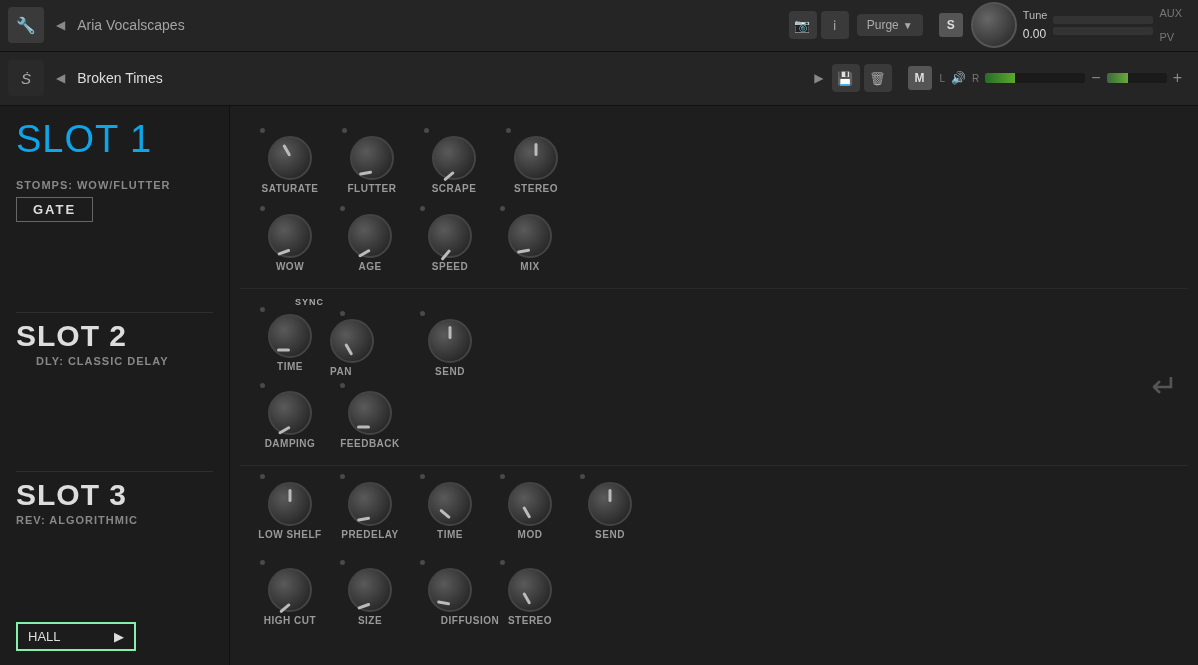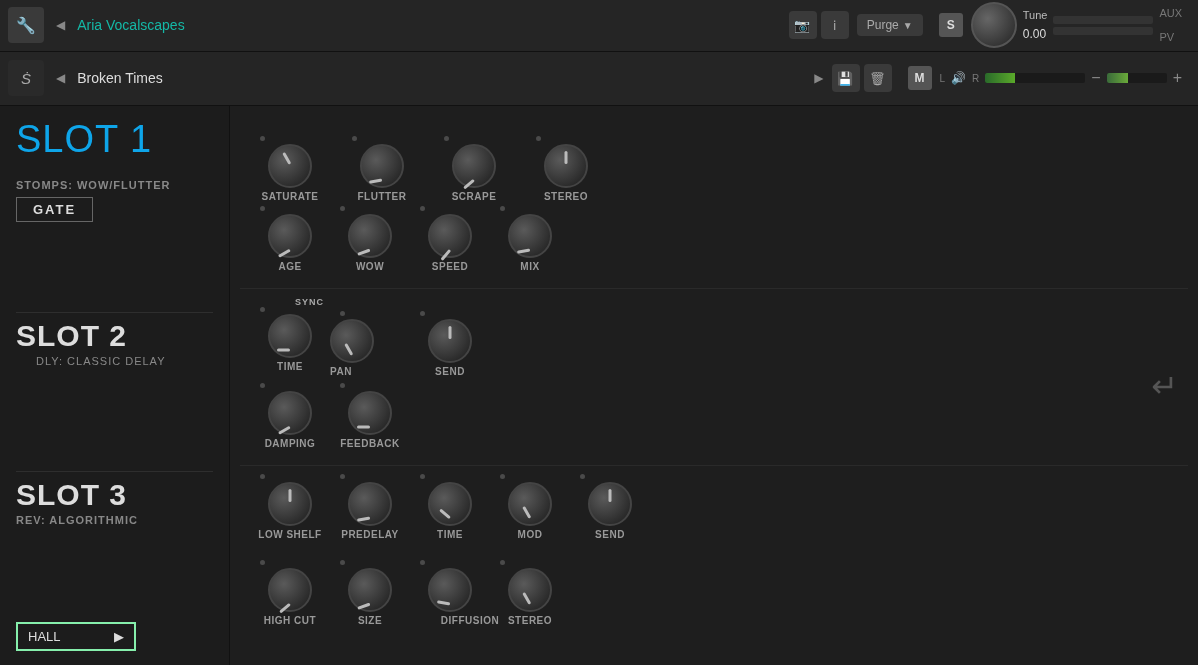--- a/index.html
+++ b/index.html
@@ -13,21 +13,21 @@
     }
   </style>
 </head>
 <body>
 
 <div style="position:relative; width:1198px; height:106px; background:#252525; border-bottom:1px solid #111; display:flex; flex-direction:column;">
 
   <div style="display:flex; align-items:center; height:52px; padding:0 8px; border-bottom:1px solid #111;">
     <div style="width:36px;height:36px;background:#3a3a3a;border-radius:4px;display:flex;align-items:center;justify-content:center;color:#999;font-size:16px;margin-right:8px;cursor:pointer;">🔧</div>
     <div style="color:#888;font-size:12px;cursor:pointer;padding:4px;">◀</div>
-    <span style="font-size:14px;color:#14b8a6;flex:1;padding:0 8px;">Aria Vocalscapes</span>
+    <span style="font-size:14px;color:#a3a3a3;flex:1;padding:0 8px;">Aria Vocalscapes</span>
     <div style="width:28px;height:28px;background:#3a3a3a;border-radius:4px;display:flex;align-items:center;justify-content:center;color:#aaa;font-size:13px;margin-left:4px;cursor:pointer;">📷</div>
     <div style="width:28px;height:28px;background:#3a3a3a;border-radius:4px;display:flex;align-items:center;justify-content:center;color:#aaa;font-size:13px;margin-left:4px;cursor:pointer;">ℹ</div>
     <div style="background:#3a3a3a;border-radius:4px;padding:4px 10px;color:#aaa;font-size:12px;display:flex;align-items:center;gap:4px;cursor:pointer;margin-left:8px;">
         <span>Purge</span>
         <span style="font-size:10px;">▼</span>
       </div>
 
     <div style="width:24px;height:24px;background:#555;border-radius:3px;display:flex;align-items:center;justify-content:center;color:#ddd;font-size:12px;font-weight:bold;cursor:pointer;margin-left:16px;">
         <span>S</span>
       </div>
@@ -83,38 +83,38 @@
 
     <div>
       <div style="font-size:38px;font-weight:normal;color:#0ea5e9;letter-spacing:1px;line-height:1;">SLOT 1</div>
       <div style="font-size:11px;color:#888;font-weight:bold;letter-spacing:1px;margin:21px 0 6px 0;">STOMPS: WOW/FLUTTER</div>
       <div style="border:1px solid #666;background:transparent;color:#ddd;font-size:13px;font-weight:bold;padding:4px 16px;cursor:pointer;letter-spacing:2px;display:inline-block;"><span>GATE</span></div>
     </div>
     <div style="height:1px;background:#2e2e2e;margin:90px 0 8px 0;"></div>
 
     <div>
       <div style="font-size:30px;font-weight:bold;color:#ddd;letter-spacing:1px;line-height:1;">SLOT 2</div>
-      <div style="font-size:11px;color:#888;font-weight:normal;letter-spacing:1px;margin:4px 0 6px 0;padding-left:20px;">DLY: CLASSIC DELAY</div>
+      <div style="font-size:11px;color:#888;font-weight:bold;letter-spacing:1px;margin:4px 0 6px 0;padding-left:20px;">DLY: CLASSIC DELAY</div>
     </div>
     <div style="height:1px;background:#2e2e2e;margin:98px 0 8px 0;"></div>
 
     <div>
       <div style="font-size:30px;font-weight:bold;color:#ddd;letter-spacing:1px;line-height:1;">SLOT 3</div>
       <div style="font-size:11px;color:#888;font-weight:bold;letter-spacing:1px;margin:4px 0 6px 0;">REV: ALGORITHMIC</div>
     </div>
     <div style="flex:1;"></div>
     <div style="border:2px solid #86efac;background:transparent;color:#ddd;font-size:13px;padding:5px 10px;cursor:pointer;display:flex;align-items:center;justify-content:space-between;width:120px;">
       <span>HALL</span>
       <span>▶</span>
     </div>
   </div>
 
   <div style="flex:1; padding:8px 10px; display:flex; flex-direction:column; gap:0; position:relative;">
 
-    <div style="display:flex; align-items:flex-end; gap:12px; padding:6px 0 0 10px; height:88px;">
+    <div style="display:flex; align-items:center; gap:2px; padding:6px 0 0 10px; height:88px;">
 
       <div style="display:flex;flex-direction:column;align-items:center;width:80px;">
         <div style="width:5px;height:5px;border-radius:50%;background:#4a4a4a;margin-bottom:3px;align-self:flex-start;margin-left:10px;"></div>
         <div style="width:44px;height:44px;border-radius:50%;background:radial-gradient(circle at 35% 35%,#5a5a5a,#1a1a1a);border:2px solid #444;position:relative;cursor:pointer;">
           <div style="position:absolute;width:3px;height:13px;background:#bbb;border-radius:2px;top:5px;left:50%;transform:translateX(-50%) rotate(-30deg);transform-origin:bottom center;"></div>
         </div>
         <span style="font-size:10px;color:#999;font-weight:bold;letter-spacing:0.5px;margin-top:3px;">SATURATE</span>
       </div>
 
       <div style="display:flex;flex-direction:column;align-items:center;width:80px;">
@@ -140,31 +140,31 @@
         </div>
         <span style="font-size:10px;color:#999;font-weight:bold;letter-spacing:0.5px;margin-top:3px;">STEREO</span>
       </div>
     </div>
 
     <div style="display:flex; align-items:flex-start; gap:0; padding:4px 0 0 10px; height:82px;">
 
       <div style="display:flex;flex-direction:column;align-items:center;width:80px;">
         <div style="width:5px;height:5px;border-radius:50%;background:#4a4a4a;margin-bottom:3px;align-self:flex-start;margin-left:10px;"></div>
         <div style="width:44px;height:44px;border-radius:50%;background:radial-gradient(circle at 35% 35%,#5a5a5a,#1a1a1a);border:2px solid #444;position:relative;cursor:pointer;">
+          <div style="position:absolute;width:3px;height:13px;background:#bbb;border-radius:2px;bottom:6px;left:50%;transform:translateX(-50%) rotate(-110deg);transform-origin:bottom center;"></div>
+        </div>
+        <span style="font-size:10px;color:#999;font-weight:bold;letter-spacing:0.5px;margin-top:3px;">WOW</span>
+      </div>
+
+      <div style="display:flex;flex-direction:column;align-items:center;width:80px;">
+        <div style="width:5px;height:5px;border-radius:50%;background:#4a4a4a;margin-bottom:3px;align-self:flex-start;margin-left:10px;"></div>
+        <div style="width:44px;height:44px;border-radius:50%;background:radial-gradient(circle at 35% 35%,#5a5a5a,#1a1a1a);border:2px solid #444;position:relative;cursor:pointer;">
           <div style="position:absolute;width:3px;height:13px;background:#bbb;border-radius:2px;bottom:6px;left:50%;transform:translateX(-50%) rotate(-120deg);transform-origin:bottom center;"></div>
         </div>
         <span style="font-size:10px;color:#999;font-weight:bold;letter-spacing:0.5px;margin-top:3px;">AGE</span>
-      </div>
-
-      <div style="display:flex;flex-direction:column;align-items:center;width:80px;">
-        <div style="width:5px;height:5px;border-radius:50%;background:#4a4a4a;margin-bottom:3px;align-self:flex-start;margin-left:10px;"></div>
-        <div style="width:44px;height:44px;border-radius:50%;background:radial-gradient(circle at 35% 35%,#5a5a5a,#1a1a1a);border:2px solid #444;position:relative;cursor:pointer;">
-          <div style="position:absolute;width:3px;height:13px;background:#bbb;border-radius:2px;bottom:6px;left:50%;transform:translateX(-50%) rotate(-110deg);transform-origin:bottom center;"></div>
-        </div>
-        <span style="font-size:10px;color:#999;font-weight:bold;letter-spacing:0.5px;margin-top:3px;">WOW</span>
       </div>
 
       <div style="display:flex;flex-direction:column;align-items:center;width:80px;">
         <div style="width:5px;height:5px;border-radius:50%;background:#4a4a4a;margin-bottom:3px;align-self:flex-start;margin-left:10px;"></div>
         <div style="width:44px;height:44px;border-radius:50%;background:radial-gradient(circle at 35% 35%,#5a5a5a,#1a1a1a);border:2px solid #444;position:relative;cursor:pointer;">
           <div style="position:absolute;width:3px;height:13px;background:#bbb;border-radius:2px;bottom:6px;left:50%;transform:translateX(-50%) rotate(-140deg);transform-origin:bottom center;"></div>
         </div>
         <span style="font-size:10px;color:#999;font-weight:bold;letter-spacing:0.5px;margin-top:3px;">SPEED</span>
       </div>
 

